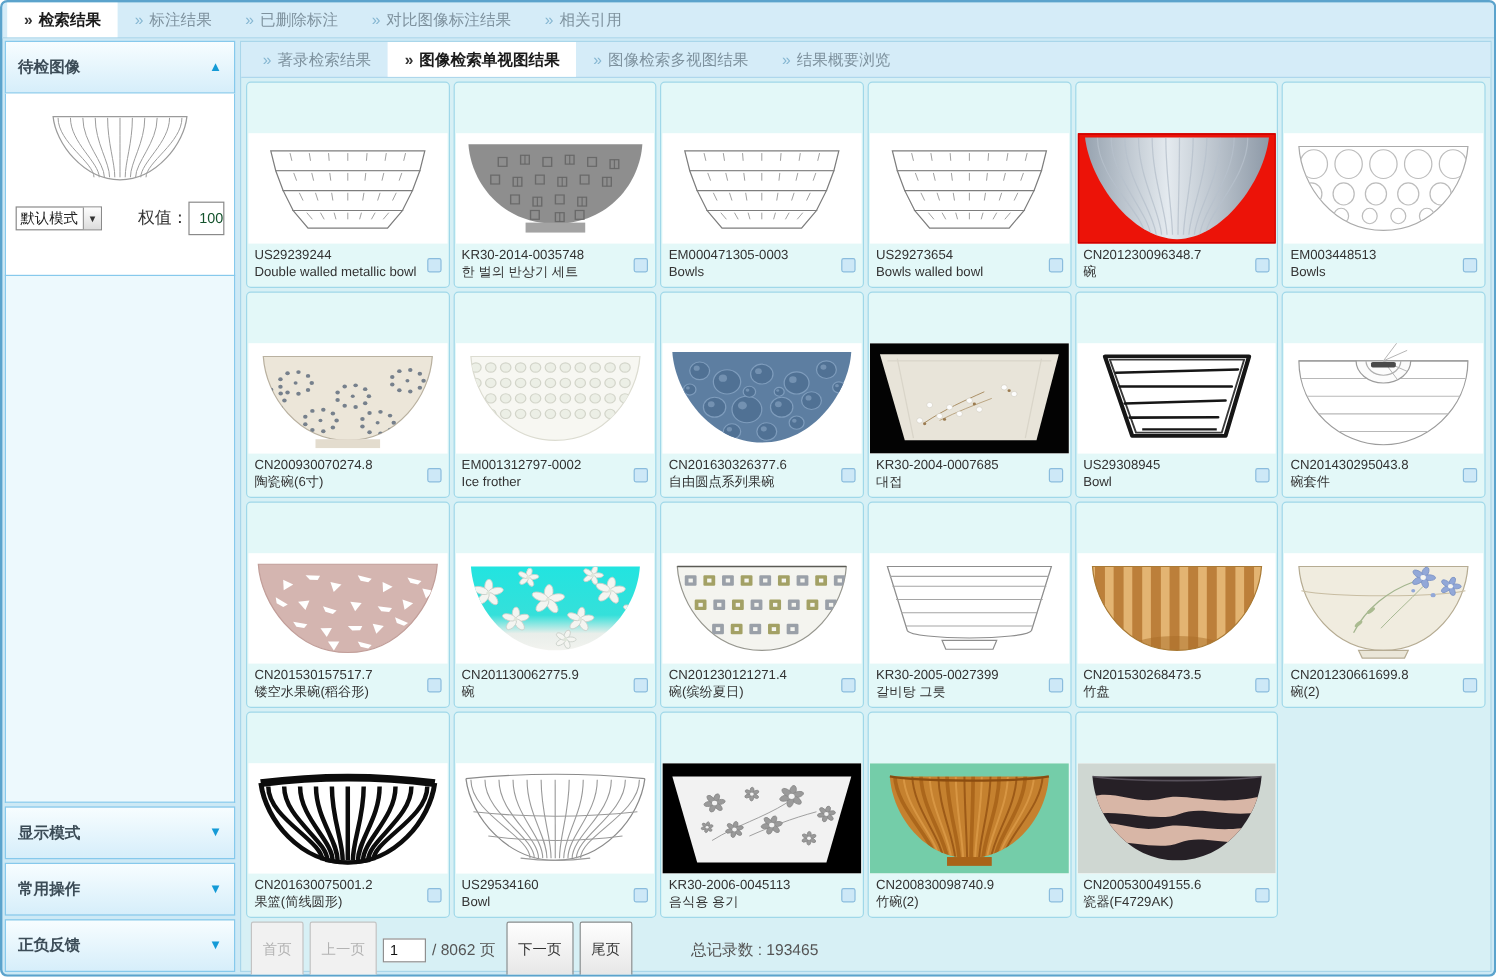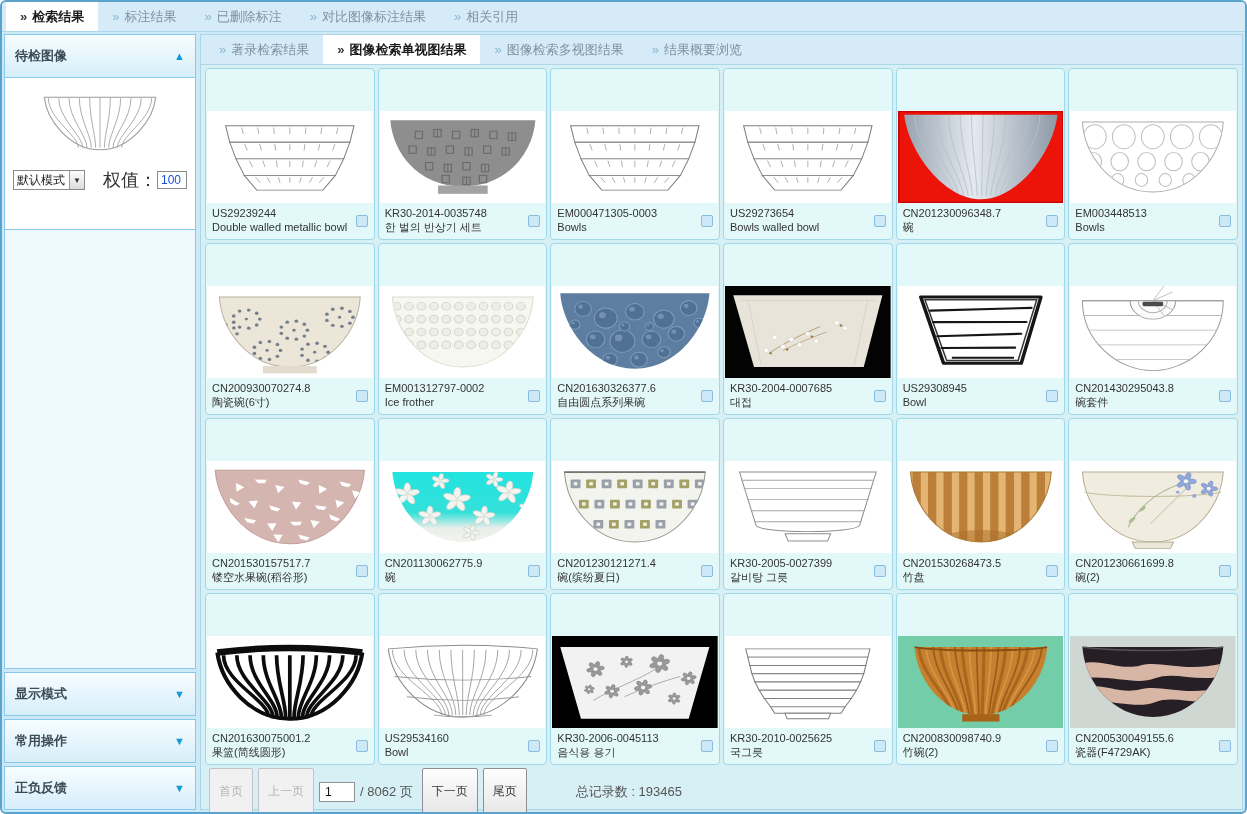--- a/index.html
+++ b/index.html
@@ -20,22 +20,22 @@
   .sidebar { width:192px; flex:0 0 auto; display:flex; flex-direction:column; margin:2px 0 2px 2px; }
   .panel-header { height:44px; flex:0 0 auto; display:flex; align-items:center; justify-content:space-between; padding:0 10px;
                   background:linear-gradient(#f7fdff,#d6eefa); border:1px solid #86c9ec; font-size:13px; font-weight:bold; color:#3c4c57; }
   .panel-header .tri { color:#149ad6; font-size:11px; }
   .panel-body { background:#fff; border:1px solid #86c9ec; border-top:none; height:152px; flex:0 0 auto; padding:6px 6px 0; }
   .query-img { width:128px; height:64px; margin:8px auto 10px; display:block; }
   .controls-row { display:flex; align-items:center; padding:2px 2px 0; }
   .select-box { display:flex; align-items:flex-end; width:72px; height:20px; border:1px solid #8a8a8a; background:#fff; font-size:12px; color:#222; }
   .select-box .sel-text { flex:1; padding-left:3px; white-space:nowrap; overflow:hidden; }
   .select-box .sel-arrow { width:15px; height:18px; background:linear-gradient(#fdfdfd,#dcdcdc); border-left:1px solid #999; font-size:8px; color:#333; display:flex; align-items:center; justify-content:center; }
-  .weight-label { margin-left:auto; font-size:18px; color:#333; }
-  .weight-input { width:30px; height:18px; border:1px solid #8a8a8a; font-size:12px; padding-left:3px; color:#1d4ed8; }
+  .weight-label { margin-left:auto; font-size:14px; color:#333; }
+  .weight-input { width:30px; height:28px; border:1px solid #8a8a8a; font-size:12px; padding-left:3px; color:#14532d;text-align:right; }
   .sidebar-spacer { flex:1; background:#edf9fd; border:1px solid #86c9ec; border-top:none; }
   .collapsed-panel { margin-top:3px; }
 
   
   .main { flex:1; display:flex; flex-direction:column; margin:2px 2px 2px 4px; min-width:0; background:#d7f0f5; border:1px solid #a9d6ea; }
   .result-tabbar { height:30px; flex:0 0 auto; background:#d5ecf8; border-bottom:1px solid #aed7ec; display:flex; padding-left:4px; }
 
   .grid { flex:0 0 auto; display:grid; grid-template-columns:repeat(6,1fr); grid-auto-rows:172px; gap:3px; padding:3px 4px; }
   .cell { position:relative; background:#e3f8f8; border:1px solid #a0d8e9; border-radius:4px; overflow:hidden; cursor:pointer; }
   .img-area { position:absolute; left:1px; right:1px; top:42px; bottom:36px; background:#fff; }
@@ -1045,40 +1045,20 @@
             </div>
             <div class="caption">
               <div>KR30-2006-0045113</div>
               <div>음식용 용기</div>
             </div>
             <span class="checkbox"></span>
           </div>
           <div class="cell">
             <div class="img-area">
               <svg viewBox="0 0 160 100" preserveAspectRatio="none" xmlns="http://www.w3.org/2000/svg">
-                <path d="M20,14 L140,14 L138,23 L22,23 Z" fill="#fff" stroke="#7e7e7e"></path>
-                <path d="M22,23 L138,23 L136,32 L24,32 Z" fill="#fff" stroke="#7e7e7e"></path>
-                <path d="M24,32 L136,32 L134,41 L26,41 Z" fill="#fff" stroke="#7e7e7e"></path>
-                <path d="M26,41 L134,41 L131,50 L29,50 Z" fill="#fff" stroke="#7e7e7e"></path>
-                <path d="M29,50 L131,50 L127,59 L33,59 Z" fill="#fff" stroke="#7e7e7e"></path>
-                <path d="M33,59 L127,59 L122,68 L38,68 Z" fill="#fff" stroke="#7e7e7e"></path>
-                <path d="M38,68 L122,68 L116,77 L44,77 Z" fill="#fff" stroke="#7e7e7e"></path>
-                <path d="M44,77 L116,77 L112,84 L48,84 Z" fill="#fff" stroke="#7e7e7e"></path>
-                <path d="M58,84 L102,84 L100,90 L60,90 Z" fill="#fff" stroke="#7e7e7e"></path>
-              </svg>
-            </div>
-            <div class="caption">
-              <div>KR30-2010-0025625</div>
-              <div>국그릇</div>
-            </div>
-            <span class="checkbox"></span>
-          </div>
-          <div class="cell">
-            <div class="img-area">
-              <svg viewBox="0 0 160 100" preserveAspectRatio="none" xmlns="http://www.w3.org/2000/svg">
                 <rect width="160" height="100" fill="#74cda9"></rect>
                 <defs>
                   <clipPath id="wt22">
                     <path d="M16,12 C18,48 44,86 80,86 C116,86 142,48 144,12 Z"></path>
                   </clipPath>
                 </defs>
                 <path d="M16,12 C18,48 44,86 80,86 C116,86 142,48 144,12 Z" fill="#c5812f"></path>
                 <g clip-path="url(#wt22)">
                   <path d="M20,10 C20,40 50.0,66 53.0,88" stroke="#a25d15" stroke-width="3" fill="none" opacity="0.75"></path>
                   <path d="M27,10 C27,40 53.5,66 56.1,88" stroke="#de9e4b" stroke-width="1.6" fill="none" opacity="0.75"></path>

